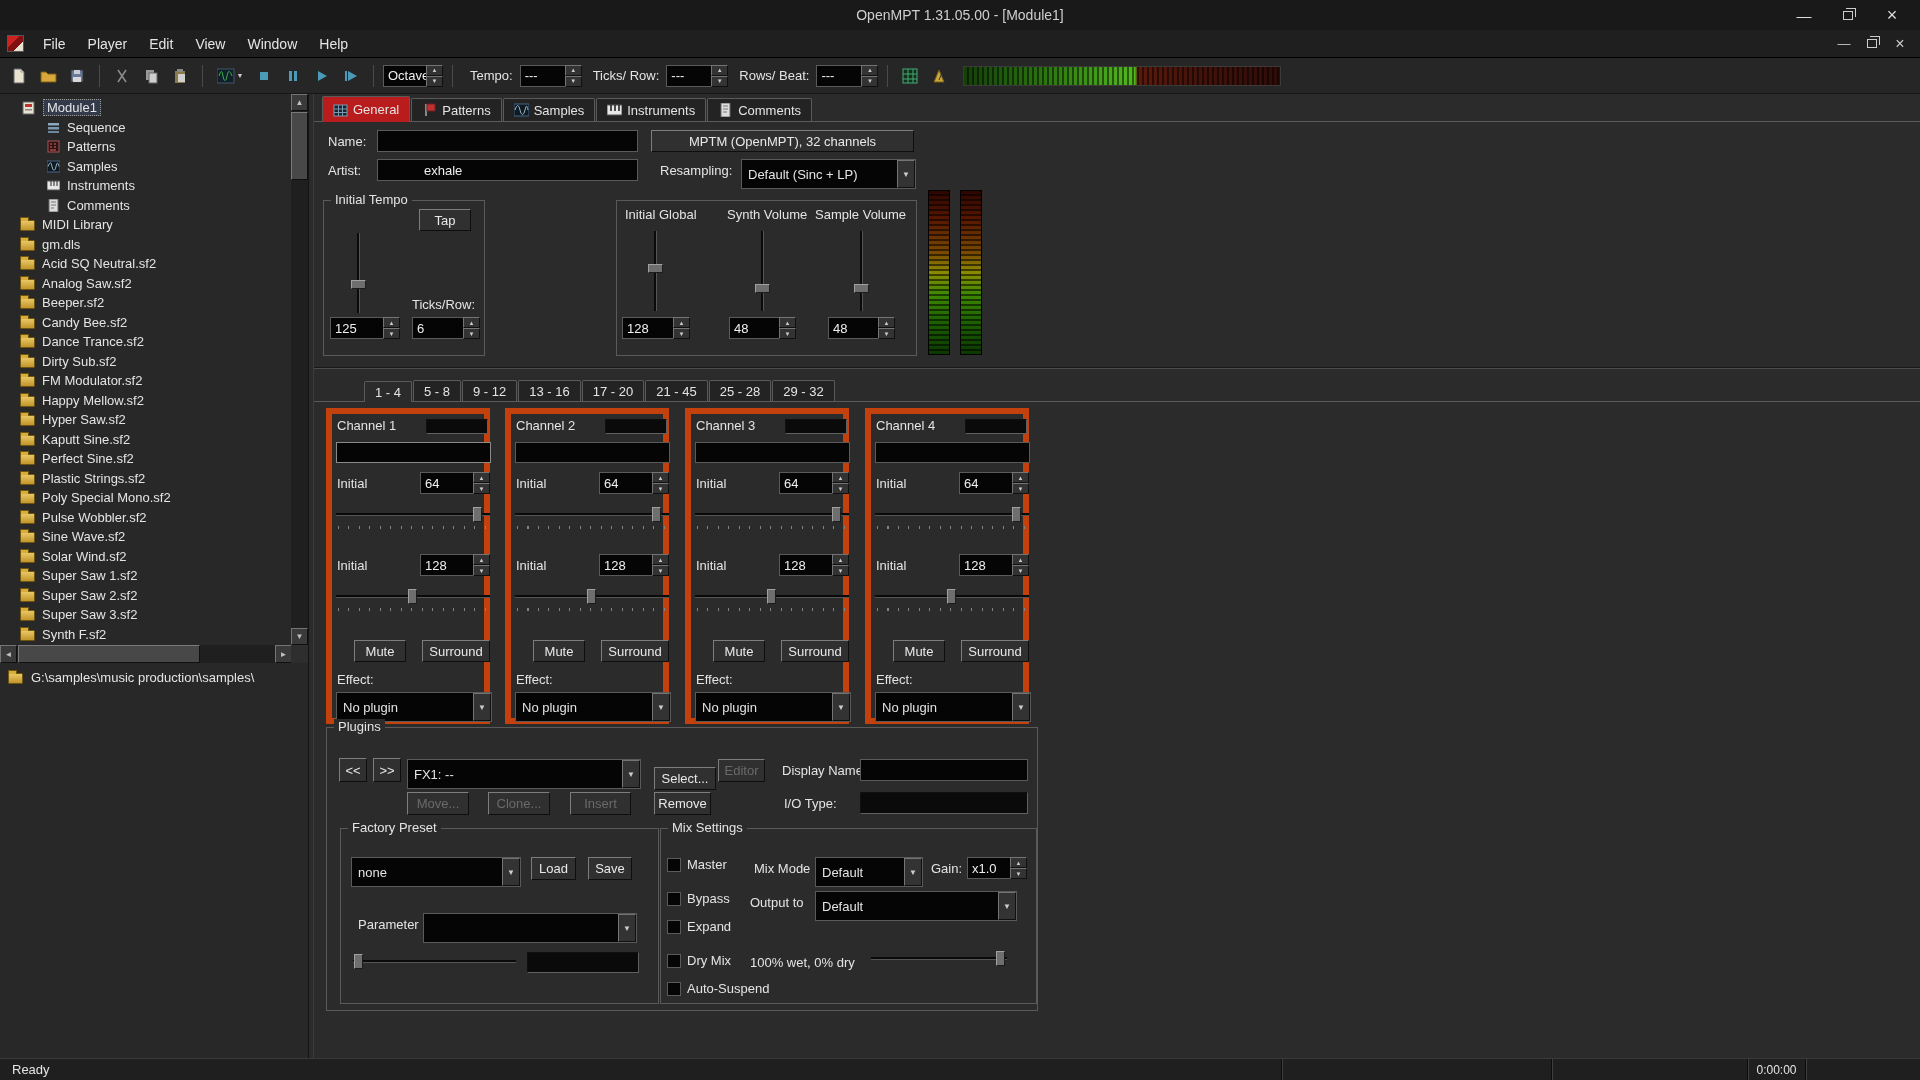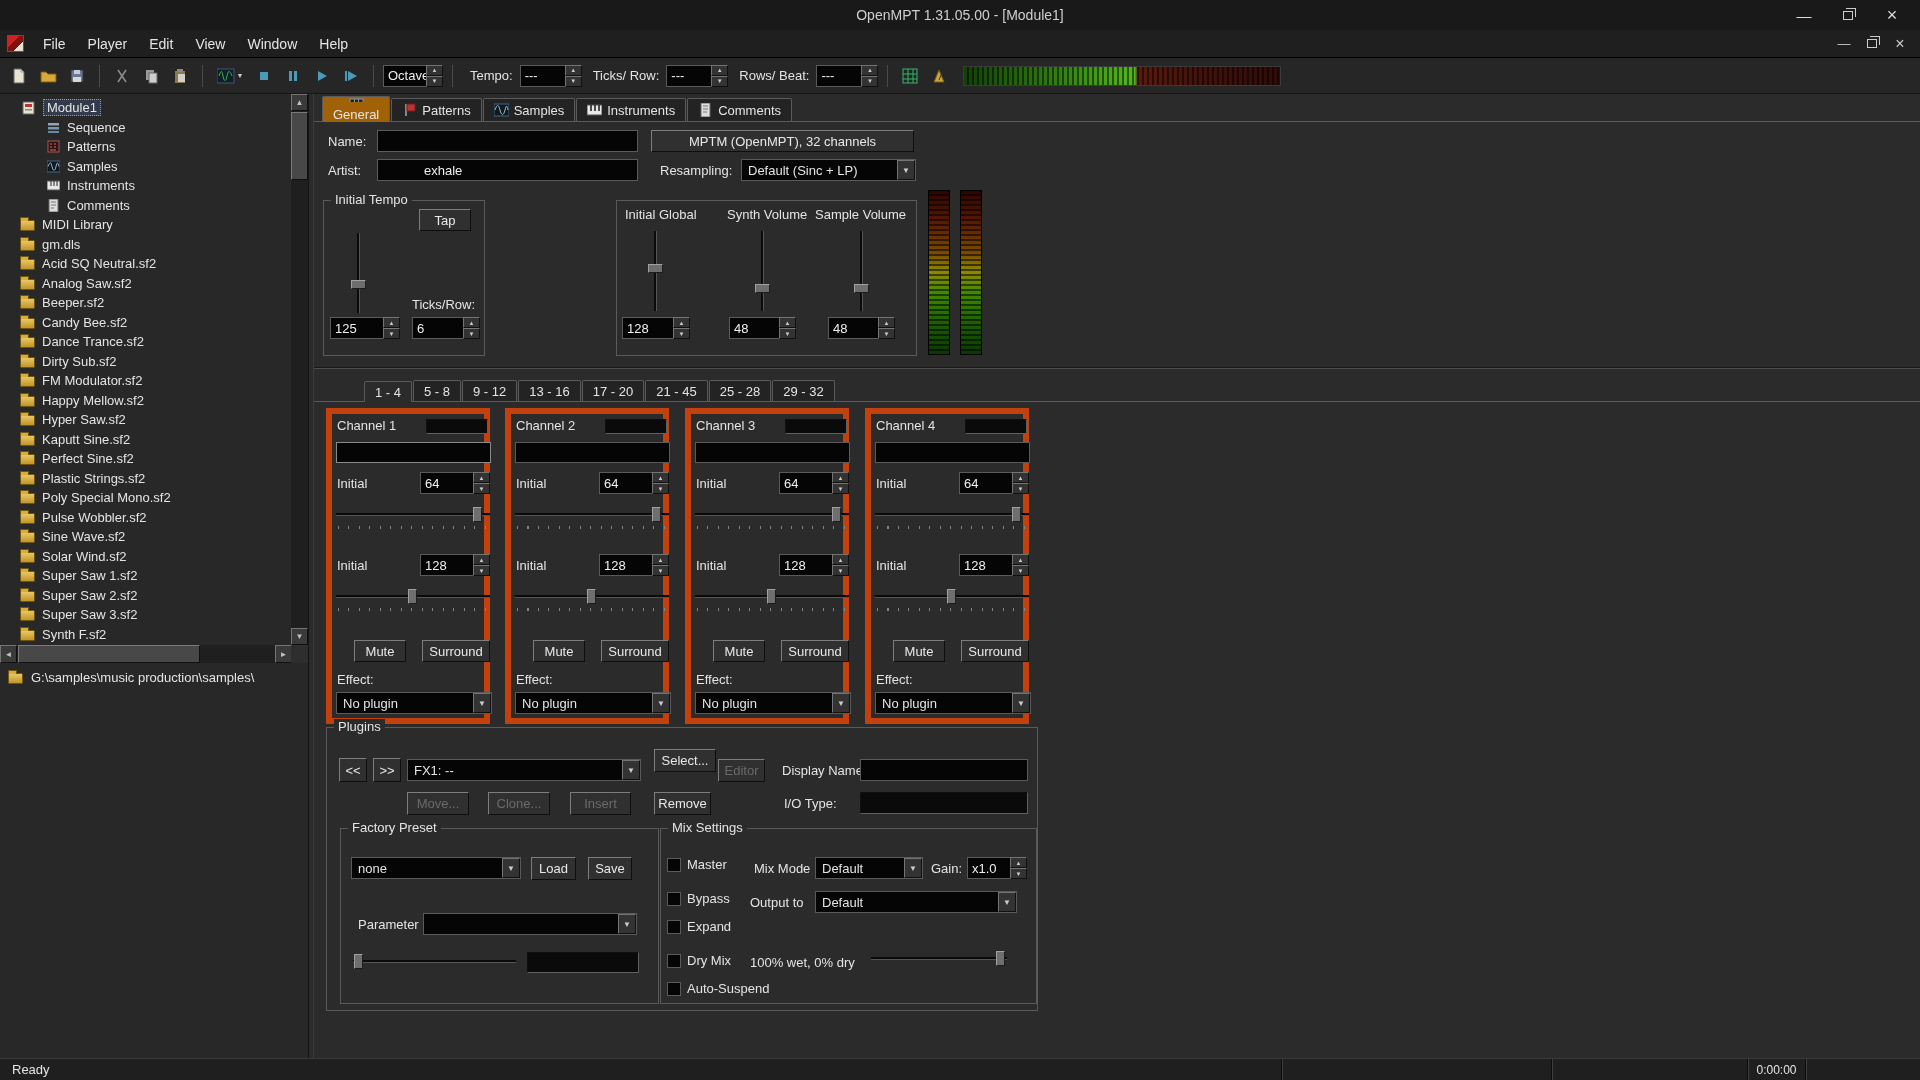--- a/index.html
+++ b/index.html
@@ -44,21 +44,21 @@
            padding:2px 5px; display:flex; align-items:center; white-space:nowrap; overflow:hidden; }
   input.field { outline:none;padding-left:46px; }
   .sunkbox { background:#0a0a0a; border:1px solid; border-color:#101010 #606060 #606060 #101010; }
   .spin { display:inline-flex; height:22px; position:absolute; }
   .spin.inline { position:static; }
   .spin-val { background:#050505; border:1px solid #5a5a5a; border-right:none; flex:1;
               padding:2px 4px; color:#f0f0f0; display:flex; align-items:center; white-space:nowrap; overflow:hidden; }
   .spin-arrows { display:flex; flex-direction:column; width:17px; }
   .spin-arrow { flex:1; background:#333; border:1px solid; border-color:#747474 #101010 #101010 #747474;
                 font-size:6px; line-height:1; display:flex; align-items:center; justify-content:center; color:#ccc; }
-  .dd { display:inline-flex; height:22px; background:#050505; border:1px solid #5a5a5a; position:absolute; }
+  .dd { display:inline-flex; height:30px; background:#050505; border:1px solid #5a5a5a; position:absolute; }
   .dd-val { flex:1; padding:2px 6px; display:flex; align-items:center; white-space:nowrap; overflow:hidden; }
   .dd-btn { width:18px; background:#333; border:1px solid; border-color:#747474 #101010 #101010 #747474;
             display:flex; align-items:center; justify-content:center; font-size:8px; color:#ccc; }
   .chk { position:absolute; display:inline-flex; align-items:center; gap:6px; white-space:nowrap; }
   .chk-box { width:14px; height:14px; background:#050505; border:1px solid #5a5a5a; display:flex;
              align-items:center; justify-content:center; font-size:11px; color:#fff; }
   .grp { position:absolute; border:1px solid #5a5a5a; }
   .grp-title { position:absolute; top:-9px; left:7px; background:#2b2b2b; padding:0 4px; font-size:13px; white-space:nowrap; }
 
   
@@ -70,21 +70,21 @@
   .vslider { position:absolute; width:17px; }
   .vslider .track { position:absolute; top:2px; bottom:2px; left:7px; width:3px; background:#0a0a0a; border-right:1px solid #555; }
   .vslider .thumb { position:absolute; left:1px; height:9px; width:15px; background:#6e6e6e;
                     border:1px solid; border-color:#a0a0a0 #1c1c1c #1c1c1c #a0a0a0; }
 
   
   .tabstrip { position:absolute; left:0; right:0; display:flex; align-items:flex-end;
               border-bottom:1px solid #5a5a5a; padding-left:8px; height:26px; }
   .tab { display:flex; align-items:center; gap:5px; padding:0 10px; border:1px solid #5a5a5a; border-bottom:none;
          background:#232323; margin-right:1px; border-radius:2px 2px 0 0; height:23px; font-size:13px; white-space:nowrap; }
-  .tab.active { background:#a16207; height:26px; margin-bottom:-1px;flex-direction:column; }
+  .tab.active { background:#b91c1c; height:26px; margin-bottom:-1px; }
   #range-strip .tab:first-of-type { background:#2b2b2b; height:25px; margin-bottom:-1px;margin-left:40px; }
 
   
   #sidebar { position:absolute; top:94px; left:0; width:309px; bottom:22px; background:#282828; border-right:1px solid #141414; }
   #tree-rows { position:absolute; top:4px; left:0; width:292px; height:547px; overflow:hidden; }
   .tree-item { height:19.5px; display:flex; align-items:center; gap:7px; padding-left:20px; white-space:nowrap; font-size:13px; }
   .tree-item.child { padding-left:47px; }
   .tree-item.root { padding-left:22px; }
   .tree-label.selected { background:#333b4a; border:1px dotted #9a9a9a; padding:0 3px; }
   .i-folder { width:15px; height:11px; background:linear-gradient(#e9c766,#c1952a); border:1px solid #6e5510;
@@ -740,21 +740,21 @@
     </div>
 
     <div class="grp" style="left:12px;top:633px;width:712px;height:284px">
       <span class="grp-title">Plugins</span>
       <button class="btn abs" style="left:12px;top:30px;width:28px;height:24px">&lt;&lt;</button>
       <button class="btn abs" style="left:46px;top:30px;width:28px;height:24px">&gt;&gt;</button>
       <span class="dd" style="left:80px;top:31px;width:234px">
         <span class="dd-val">FX1: --</span>
         <span class="dd-btn">▼</span>
       </span>
-      <button class="btn abs" style="left:327px;top:21px;width:62px;height:23px">Select...</button>
+      <button class="btn abs" style="left:327px;top:39px;width:62px;height:23px">Select...</button>
       <button class="btn abs disabled" style="left:391px;top:31px;width:47px;height:23px">Editor</button>
       <span class="lbl" style="left:455px;top:35px">Display Name</span>
       <input class="field abs" style="left: 533px; top: 31px; width: 168px; height: 22px;" value="">
       <button class="btn abs disabled" style="left:80px;top:64px;width:62px;height:23px">Move...</button>
       <button class="btn abs disabled" style="left:161px;top:64px;width:62px;height:23px">Clone...</button>
       <button class="btn abs disabled" style="left:243px;top:64px;width:61px;height:23px">Insert</button>
       <button class="btn abs" style="left:327px;top:64px;width:57px;height:23px">Remove</button>
       <span class="lbl" style="left:457px;top:68px">I/O Type:</span>
       <span class="sunkbox abs" style="left:533px;top:64px;width:168px;height:22px"></span>
 

